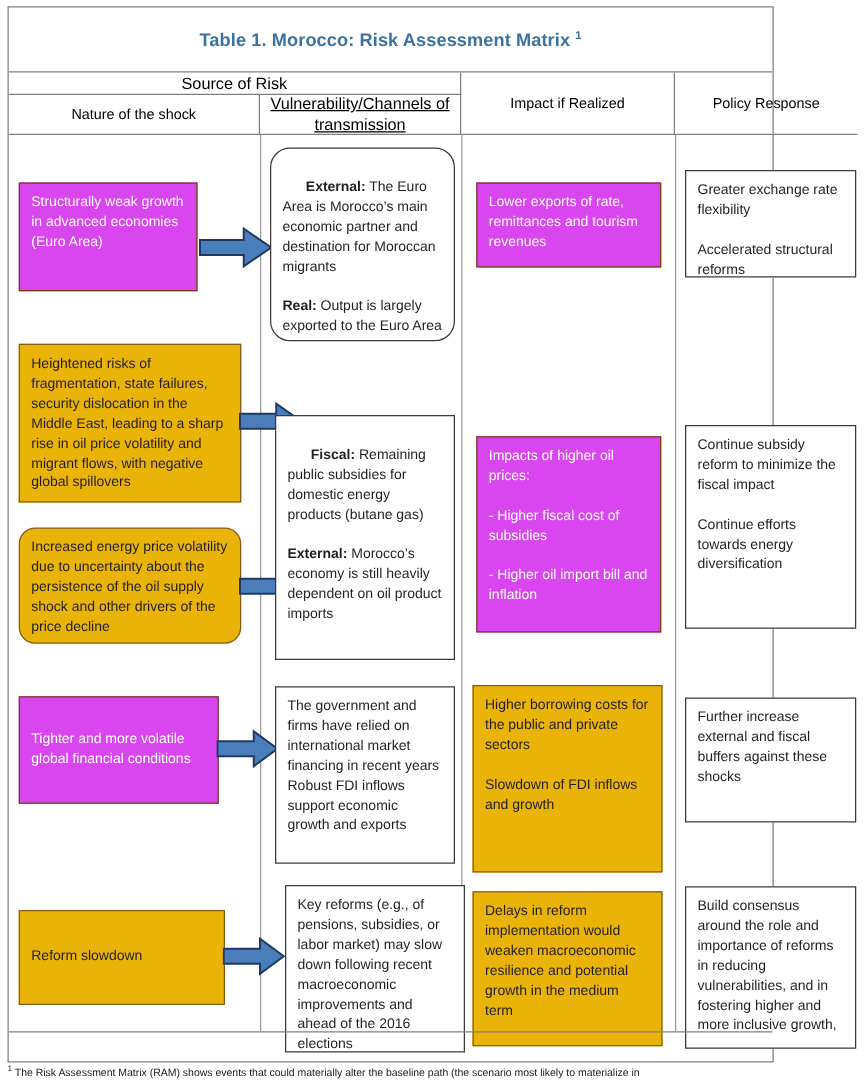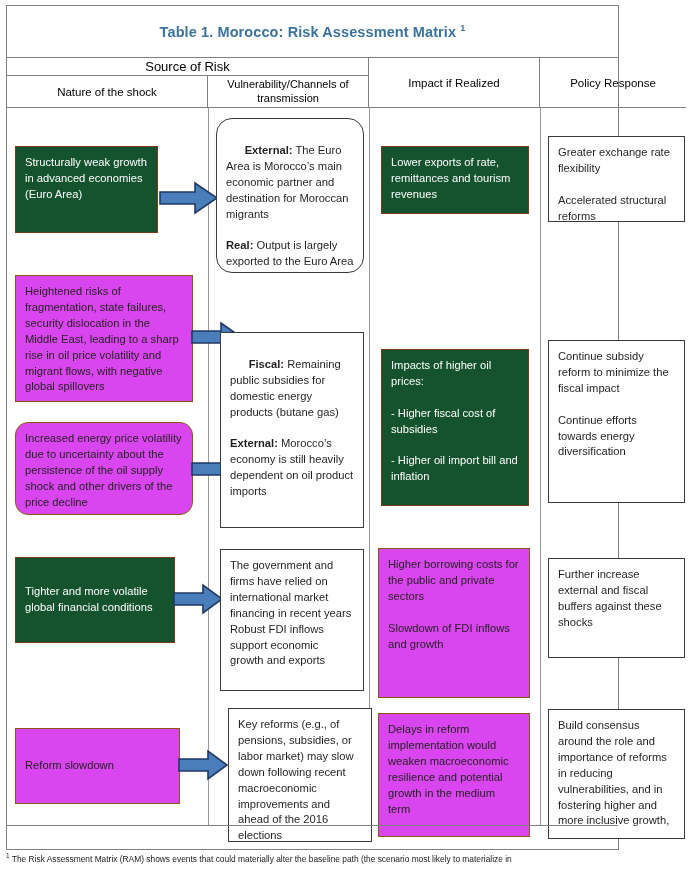--- a/index.html
+++ b/index.html
@@ -90,23 +90,24 @@
     left: 201px; top: 18px;
     width: 161px;
     height: 32px;
     border-right: 1px solid #808080;
     border-bottom: 1.5px solid #808080;
     box-sizing: border-box;
     display: flex;
     align-items: center;
     justify-content: center;
     text-align: center;
-    font-size: 11px;
+    font-size: 13px;
     line-height: 1.25;
     padding: 0 4px;
+    text-decoration: underline;
   }
   .hdr-impact {
     position: absolute;
     left: 362px; top: 0;
     width: 171px;
     height: 50px;
     border-right: 1px solid #808080;
     border-bottom: 1.5px solid #808080;
     box-sizing: border-box;
     display: flex;
@@ -172,26 +173,26 @@
   
   .box {
     position: absolute;
     box-sizing: border-box;
     font-size: 11.2px;
     line-height: 1.42;
     padding: 8px 9px;
     white-space: pre-wrap;
   }
   .box.red {
-    background: #14532d;
+    background: #d946ef;
     border: 1px solid #7a3b12;
     color: #ffffff;
   }
   .box.orange {
-    background: #d946ef;
+    background: #eab308;
     border: 1px solid #8a5a11;
     color: #231f20;
   }
   .box.plain {
     background: #ffffff;
     border: 1.2px solid #3a3a3a;
     color: #231f20;
   }
   .box.vcenter {
     display: flex;

